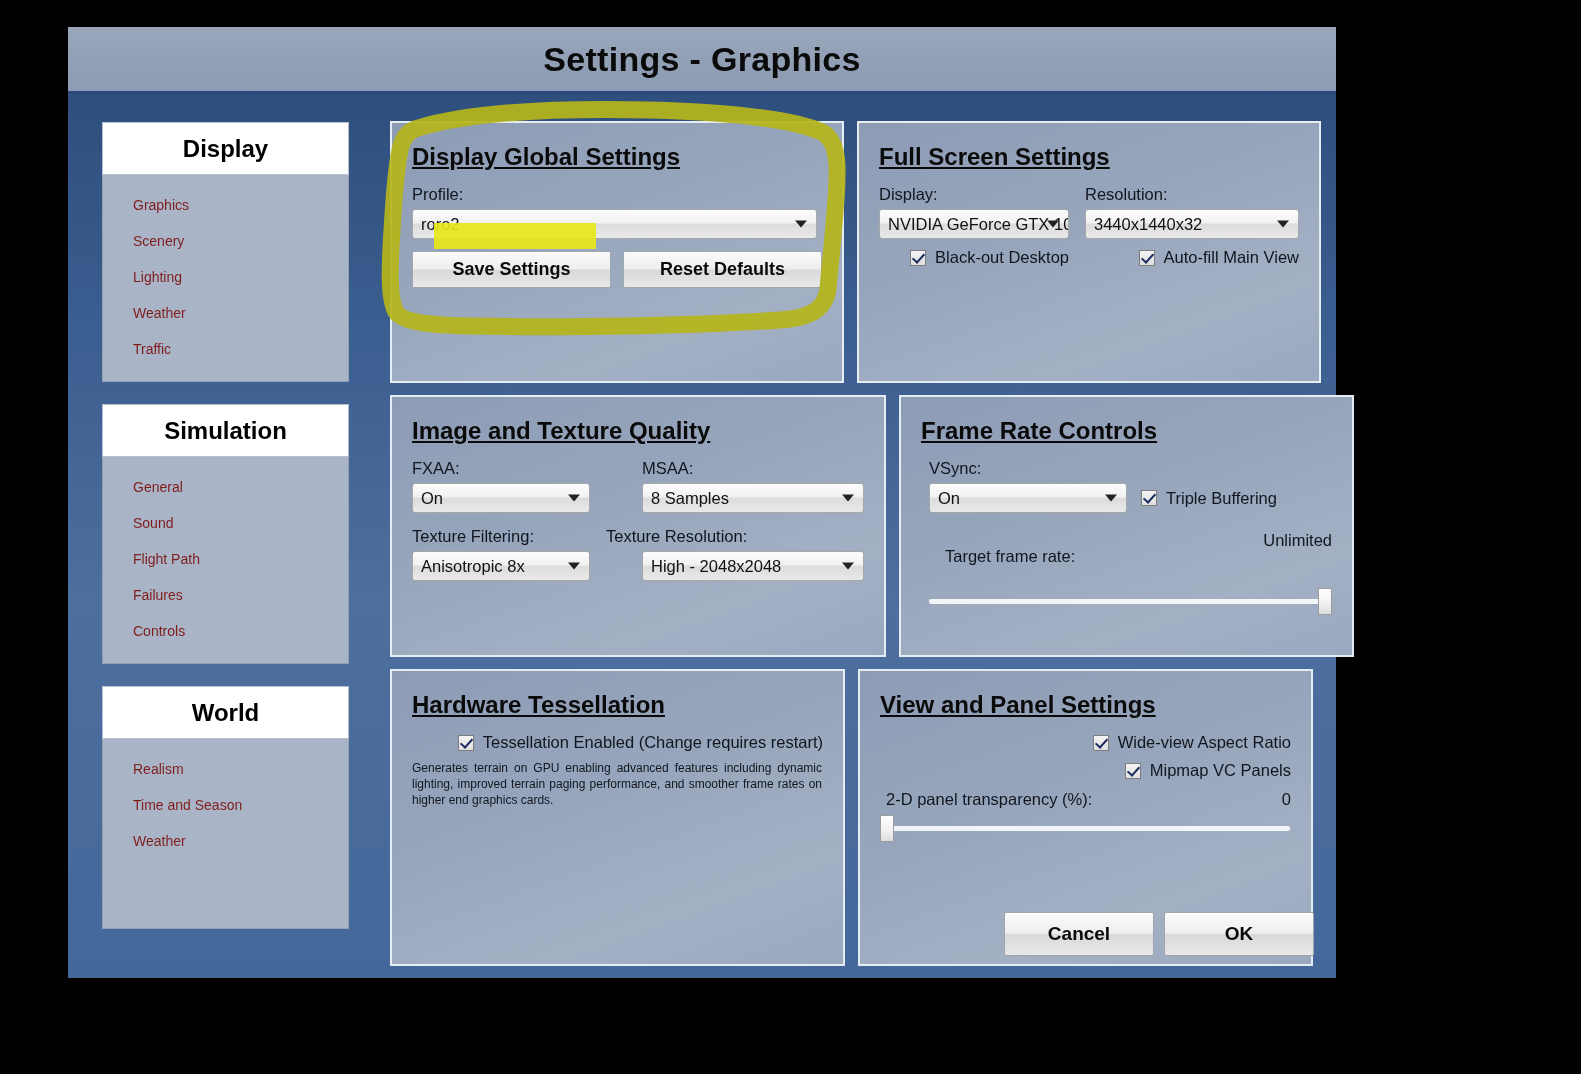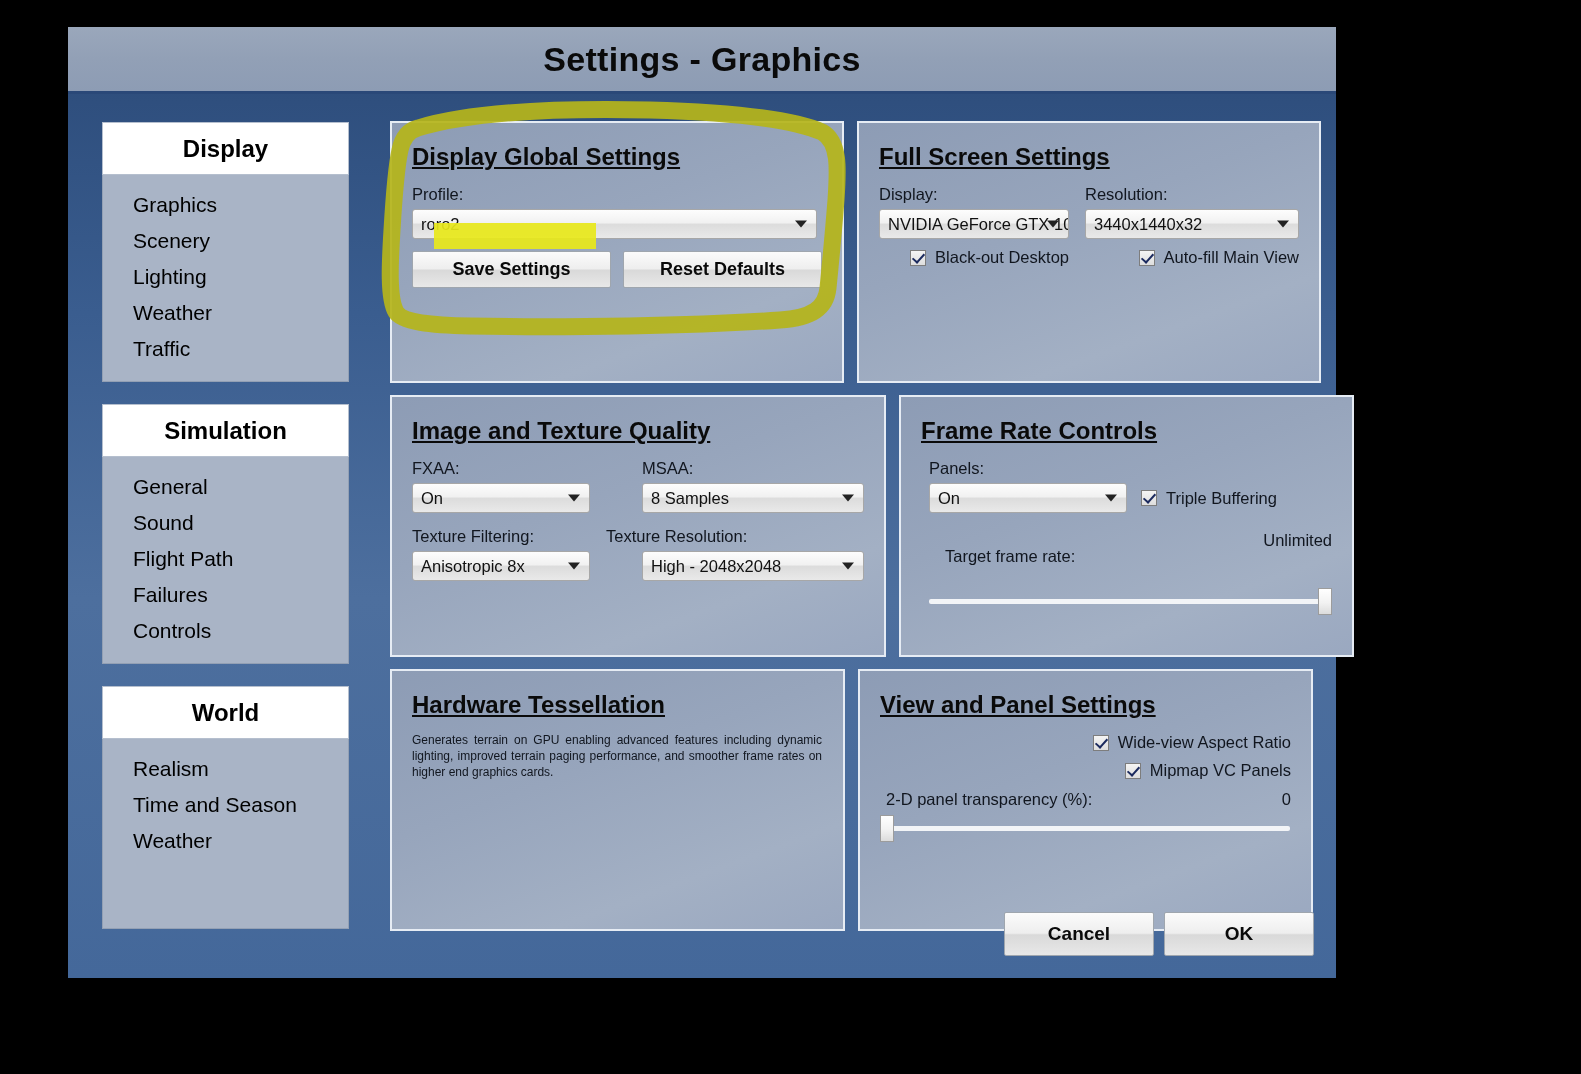--- a/index.html
+++ b/index.html
@@ -80,22 +80,22 @@
     background: #a9b4c6;
     border: 1px solid #93a0b4;
     border-top: none;
     padding: 12px 0 14px 0;
     box-sizing: border-box;
   }
   .nav-list.g1 { height: 207px; }
   .nav-list.g2 { height: 207px; }
   .nav-list.g3 { height: 190px; }
   .nav-item {
-    font-size: 21px;
-    color: #000000;
+    font-size: 14px;
+    color: #7f1d1d;
     padding: 6px 0 6px 30px;
     line-height: 24px;
     cursor: pointer;
   }
 
   
   #panels {
     position: absolute;
     left: 322px;
     top: 30px;
@@ -105,21 +105,21 @@
   .panel {
     flex: 1;
     border: 2px solid #e6ecf4;
     background: linear-gradient(160deg, #8d9cb5 0%, #97a5bc 40%, #a3b0c4 75%, #9aa8c0 100%);
     box-sizing: border-box;
     padding: 18px 20px 10px 20px;
     position: relative;
   }
   .panel.r1 { height: 262px; }
   .panel.r2 { height: 262px; }
-  .panel.r3 { height: 262px; }
+  .panel.r3 { height: 297px; }
   .panel-title {
     font-size: 24px;
     font-weight: bold;
     color: #0a0a0a;
     margin: 2px 0 14px 0;
     text-decoration: underline;
   }
   .field-label {
     font-size: 16.5px;
     color: #11161f;
@@ -392,21 +392,21 @@
                   <span>High - 2048x2048</span>
                   <span class="arrow"></span>
                 </div>
               </div>
             </div>
           </div>
 
           <div class="panel r2">
             <div class="panel-title">Frame Rate Controls</div>
             <div style="padding-left:8px;">
-              <div class="field-label">Panels:</div>
+              <div class="field-label">VSync:</div>
               <div style="display:flex; align-items:center; gap:14px;">
                 <div class="combo" style="width:198px;">
                   <span>On</span>
                   <span class="arrow"></span>
                 </div>
                 <div class="cbrow" style="margin:0;">
                   <span class="cbox checked"></span>
                   <span>Triple Buffering</span>
                 </div>
               </div>
@@ -420,20 +420,24 @@
               </div>
             </div>
           </div>
 
         </div>
 
         <div class="panel-row">
 
           <div class="panel r3">
             <div class="panel-title">Hardware Tessellation</div>
+            <div class="cbrow">
+              <span class="cbox checked"></span>
+              <span>Tessellation Enabled (Change requires restart)</span>
+            </div>
             <div class="desc-text" style="width:410px;">Generates terrain on GPU enabling advanced features including dynamic lighting, improved terrain paging performance, and smoother frame rates on higher end graphics cards.</div>
           </div>
 
           <div class="panel r3">
             <div class="panel-title">View and Panel Settings</div>
             <div class="cbrow">
               <span class="cbox checked"></span>
               <span>Wide-view Aspect Ratio</span>
             </div>
             <div class="cbrow">

